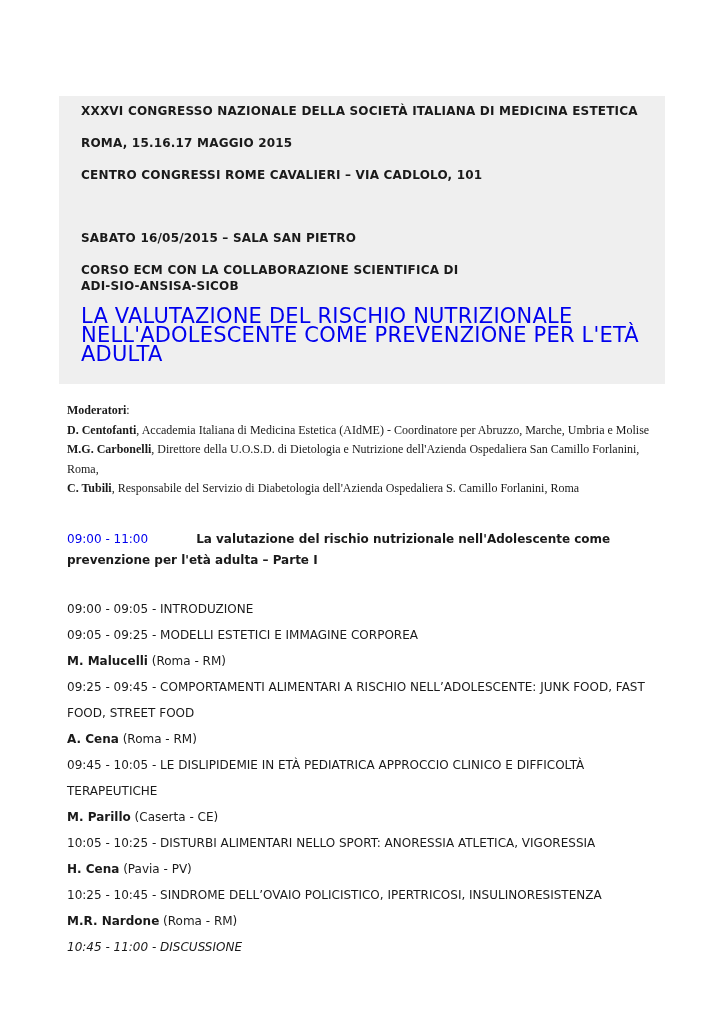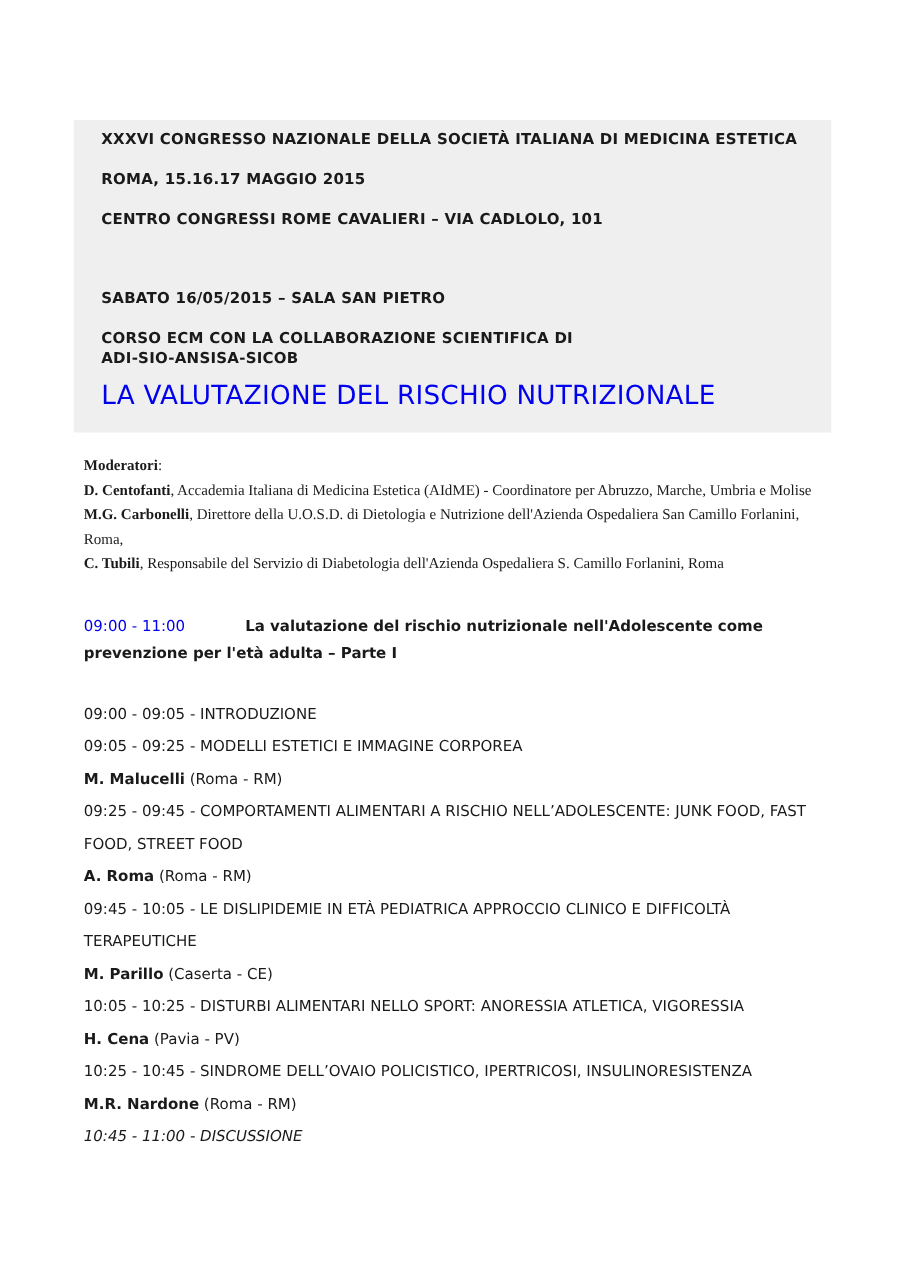--- a/index.html
+++ b/index.html
@@ -73,20 +73,21 @@
     <p>ROMA, 15.16.17 MAGGIO 2015</p>
     <p>CENTRO CONGRESSI ROME CAVALIERI – VIA CADLOLO, 101</p>
     <div class="header-gap"></div>
     <p>SABATO 16/05/2015 – SALA SAN PIETRO</p>
     <p class="ecm-block">
       <span>CORSO ECM CON LA COLLABORAZIONE SCIENTIFICA DI</span><br>
       <span>ADI-SIO-ANSISA-SICOB</span>
     </p>
     <h1 class="blue-title">
       <span>LA VALUTAZIONE DEL RISCHIO NUTRIZIONALE</span><br>
+      <span>NELL'ADOLESCENTE COME PREVENZIONE PER L'ETÀ ADULTA</span>
     </h1>
   </div>
 
   <div class="moderators">
     <p><strong>Moderatori</strong><span>:</span></p>
     <p><strong>D. Centofanti</strong><span>, Accademia Italiana di Medicina Estetica (AIdME) - Coordinatore per Abruzzo, Marche, Umbria e Molise</span></p>
     <p><strong>M.G. Carbonelli</strong><span>, Direttore della U.O.S.D. di Dietologia e Nutrizione dell'Azienda Ospedaliera San Camillo Forlanini, Roma,</span></p>
     <p><strong>C. Tubili</strong><span>, Responsabile del Servizio di Diabetologia dell'Azienda Ospedaliera S. Camillo Forlanini, Roma</span></p>
   </div>
 
@@ -94,21 +95,21 @@
     <span class="session-time">09:00 - 11:00</span><span class="session-title">La valutazione del rischio nutrizionale nell'Adolescente come prevenzione per l'età adulta – Parte I</span>
   </p>
 
   <div class="schedule">
     <p>09:00 - 09:05 - INTRODUZIONE</p>
 
     <p>09:05 - 09:25 - MODELLI ESTETICI E IMMAGINE CORPOREA</p>
     <p class="speaker-line"><strong>M. Malucelli</strong><span> (Roma - RM)</span></p>
 
     <p>09:25 - 09:45 - COMPORTAMENTI ALIMENTARI A RISCHIO NELL’ADOLESCENTE: JUNK FOOD, FAST FOOD, STREET FOOD</p>
-    <p class="speaker-line"><strong>A. Roma</strong><span> (Roma - RM)</span></p>
+    <p class="speaker-line"><strong>A. Cena</strong><span> (Roma - RM)</span></p>
 
     <p>09:45 - 10:05 - LE DISLIPIDEMIE IN ETÀ PEDIATRICA APPROCCIO CLINICO E DIFFICOLTÀ TERAPEUTICHE</p>
     <p class="speaker-line"><strong>M. Parillo</strong><span> (Caserta - CE)</span></p>
 
     <p>10:05 - 10:25 - DISTURBI ALIMENTARI NELLO SPORT: ANORESSIA ATLETICA, VIGORESSIA</p>
     <p class="speaker-line"><strong>H. Cena</strong><span> (Pavia - PV)</span></p>
 
     <p>10:25 - 10:45 - SINDROME DELL’OVAIO POLICISTICO, IPERTRICOSI, INSULINORESISTENZA</p>
     <p class="speaker-line"><strong>M.R. Nardone</strong><span> (Roma - RM)</span></p>
 

